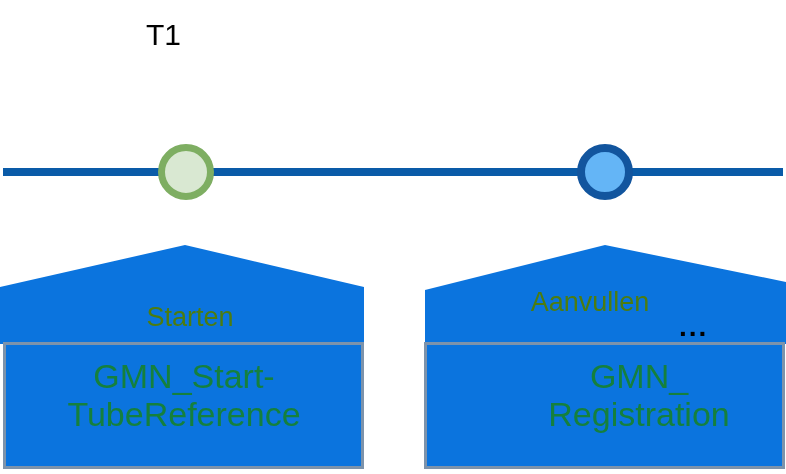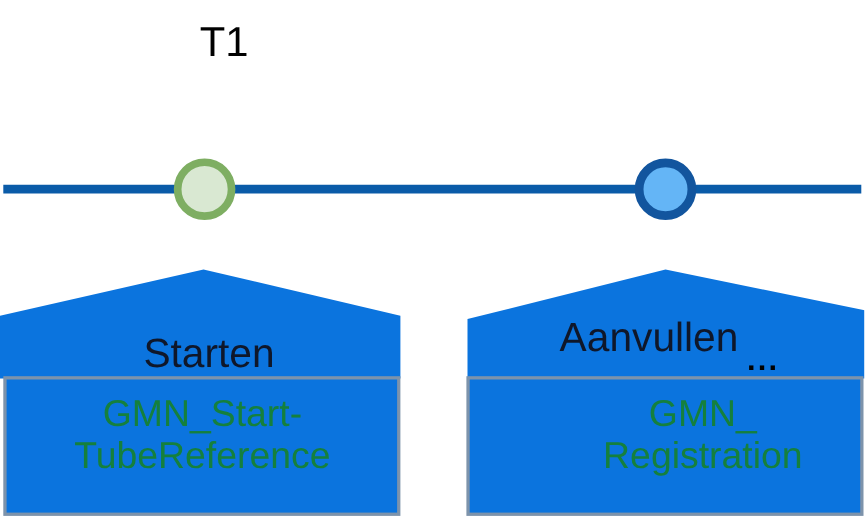--- a/index.html
+++ b/index.html
@@ -20,34 +20,34 @@
   #diagram-svg {
     position: absolute;
     left: 0;
     top: 0;
     width: 786px;
     height: 474px;
   }
   .tick-label {
     position: absolute;
     font-family: "Liberation Sans", sans-serif;
-    font-size: 38px;
+    font-size: 30px;
     color: #000000;
-    text-align: right;
+    text-align: left;
     line-height: 1;
     white-space: nowrap;
   }
   #tick-label-t1 { left: 146px; top: 20px; width: 80px; }
   #tick-label-t2 { left: 565px; top: 20px; width: 80px; }
 
   .banner-label {
     position: absolute;
     font-family: "Liberation Sans", sans-serif;
-    font-size: 37px;
-    color: #0f172a;
+    font-size: 27px;
+    color: #4d7c0f;
     text-align: center;
     line-height: 1.05;
     white-space: nowrap;
   }
   #banner-label-left { left: 20px; top: 303px; width: 340px; }
   #banner-label-right { left: 415px; top: 288px; width: 350px; }
 
   .ellipsis-marker {
     position: absolute;
     font-family: "Liberation Sans", sans-serif;

